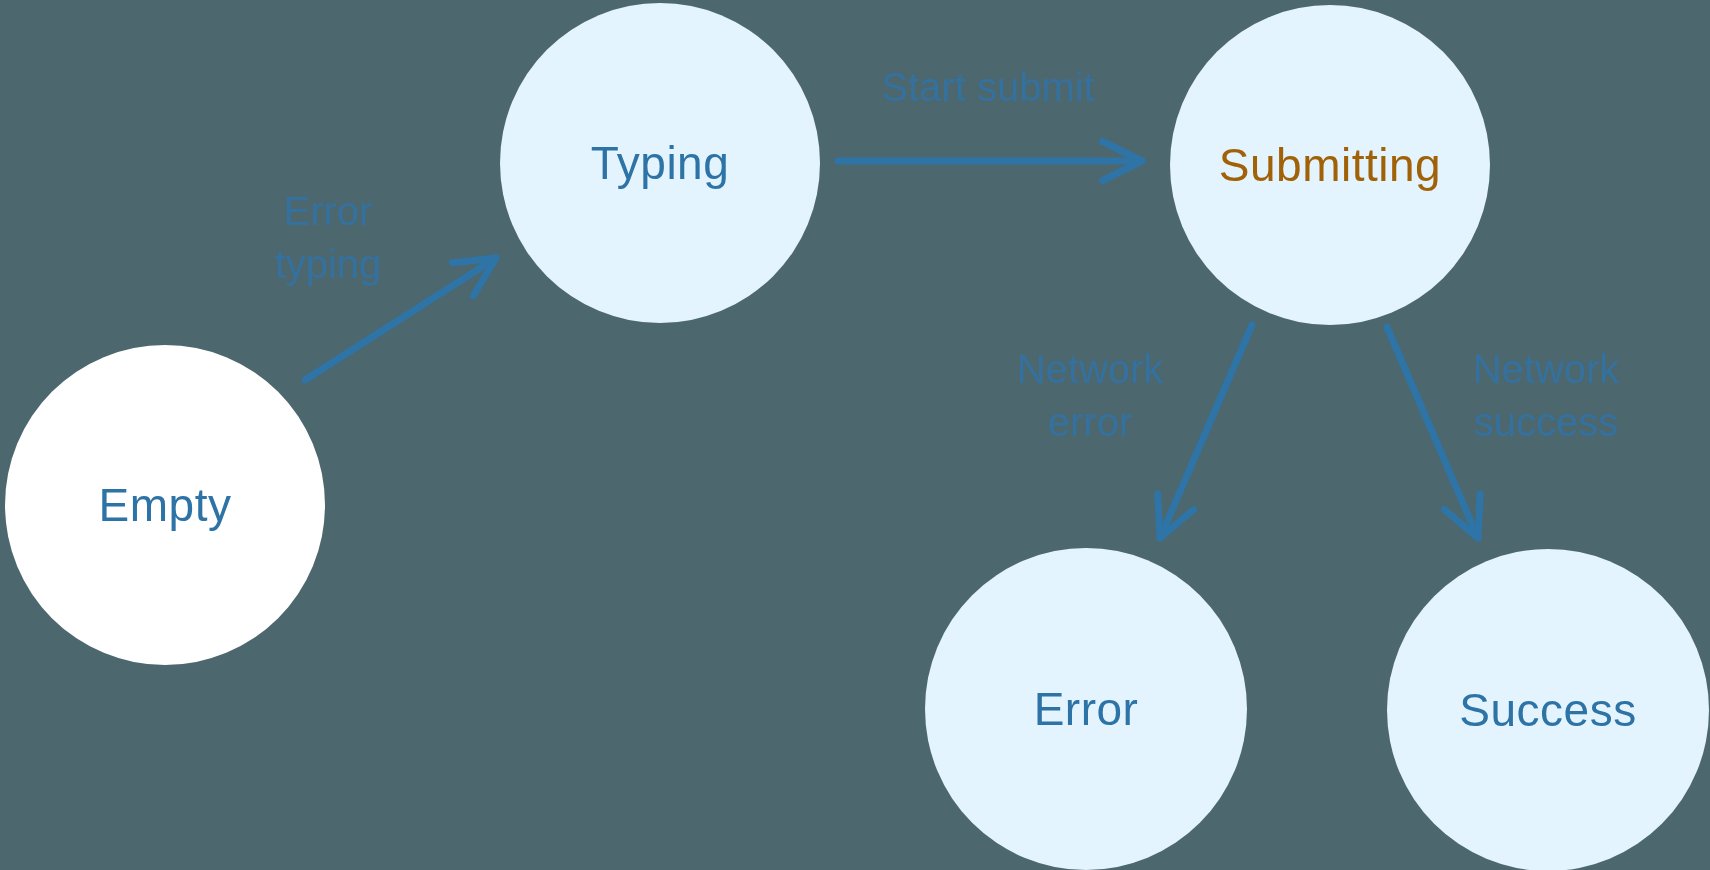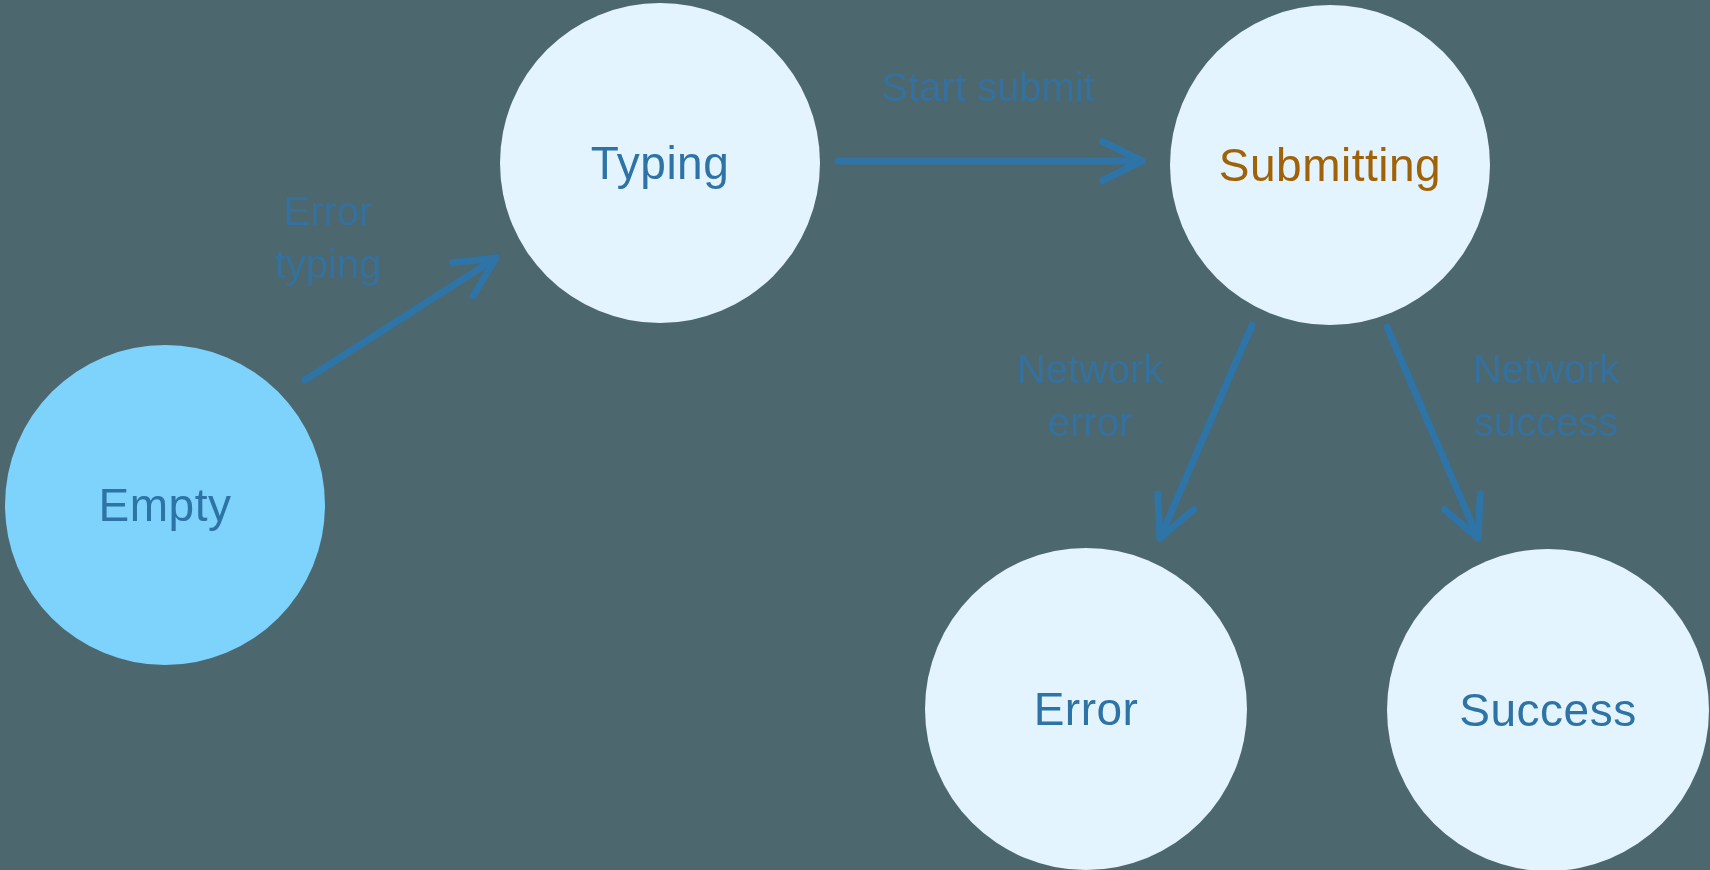--- a/index.html
+++ b/index.html
@@ -66,21 +66,21 @@
       <g>
         <line x1="1252" y1="325" x2="1160" y2="538" stroke="#2e74a6" stroke-width="7" stroke-linecap="round"></line>
         <path d="M 1193.6 509.6 L 1160 538 L 1157.7 494.1" fill="none" stroke="#2e74a6" stroke-width="7" stroke-linecap="round" stroke-linejoin="round"></path>
       </g>
       <g>
         <line x1="1387" y1="327" x2="1478" y2="538" stroke="#2e74a6" stroke-width="7" stroke-linecap="round"></line>
         <path d="M 1480.3 494.1 L 1478 538 L 1444.4 509.5" fill="none" stroke="#2e74a6" stroke-width="7" stroke-linecap="round" stroke-linejoin="round"></path>
       </g>
     </svg>
   <div id="nodes-layer">
-      <div class="state-node" style="left: 5px; top: 345px; width: 320px; height: 320px; background: #7dd3fc;">
+      <div class="state-node" style="left: 5px; top: 345px; width: 320px; height: 320px; background: #ffffff;">
         <span class="node-label" style="color: rgb(45, 115, 166);">Empty</span>
       </div>
       <div class="state-node" style="left: 500px; top: 3px; width: 320px; height: 320px; background: rgb(227, 244, 254);">
         <span class="node-label" style="color: rgb(45, 115, 166);">Typing</span>
       </div>
       <div class="state-node" style="left: 1170px; top: 5px; width: 320px; height: 320px; background: rgb(227, 244, 254);">
         <span class="node-label" style="color: #a16207;">Submitting</span>
       </div>
       <div class="state-node" style="left: 925px; top: 548px; width: 322px; height: 322px; background: rgb(227, 244, 254);">
         <span class="node-label" style="color: rgb(45, 115, 166);">Error</span>

